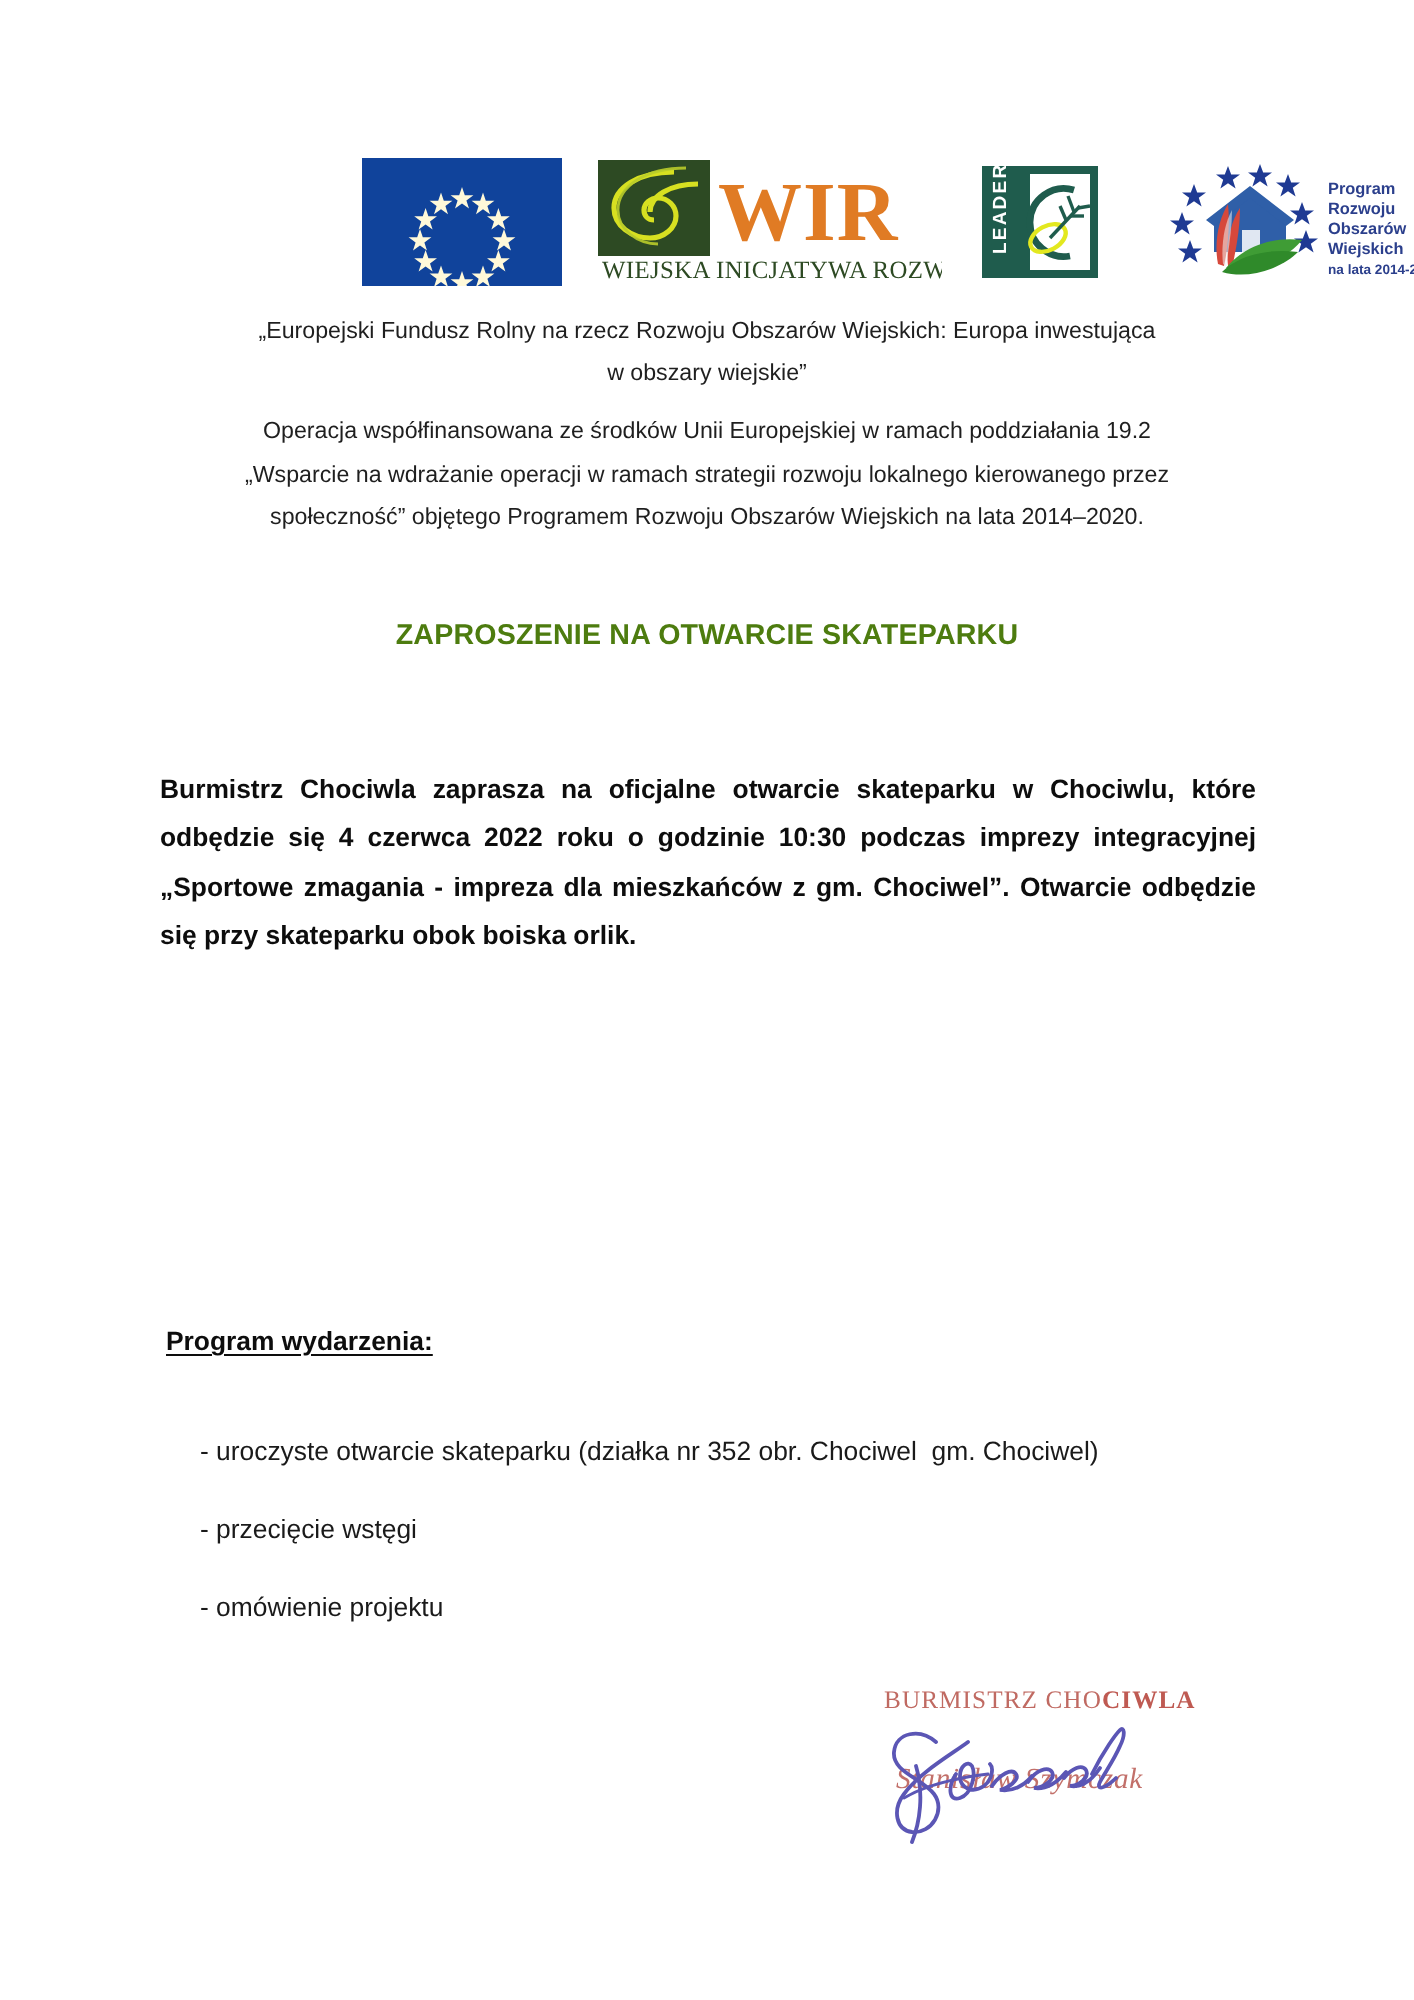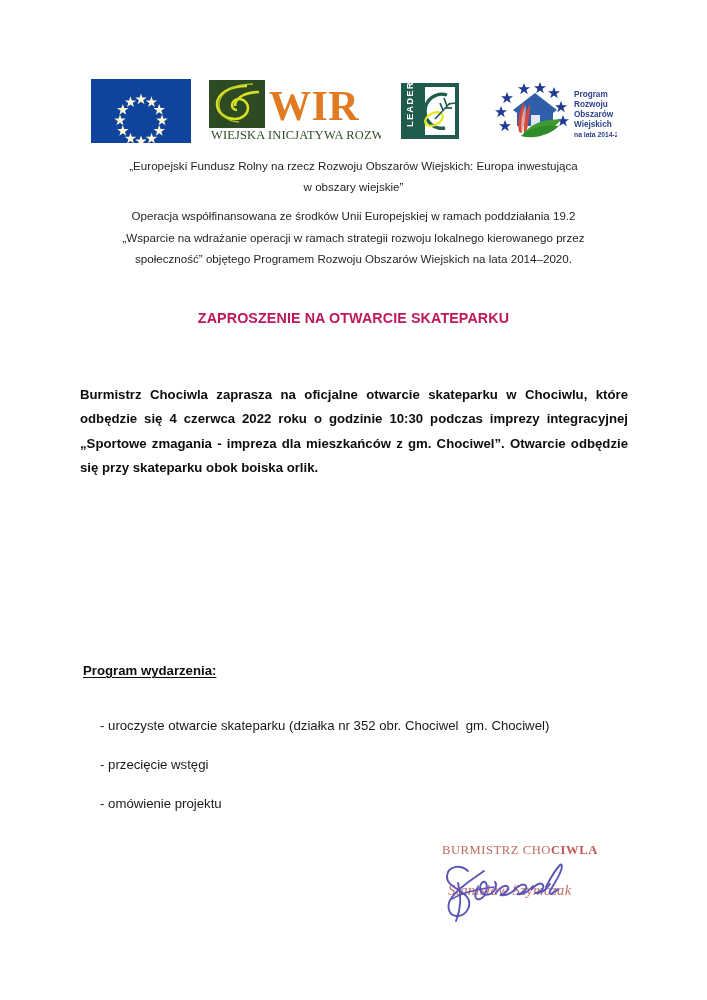--- a/index.html
+++ b/index.html
@@ -27,21 +27,21 @@
 
   
   .logo-bar {
     position: absolute;
     top: 78px;
     left: 0;
     width: 707px;
     height: 66px;
     display: flex;
     align-items: center;
-    justify-content: center;
+    justify-content: flex-end;
     gap: 18px;
   }
 
   
   .eu-flag {
     width: 100px;
     height: 64px;
     background: #10439b;
     position: relative;
     flex: 0 0 auto;
@@ -102,21 +102,21 @@
 
   .doc-title {
     position: absolute;
     top: 310px;
     left: 0;
     width: 707px;
     text-align: center;
     font-size: 14.3px;
     font-weight: bold;
     letter-spacing: 0.1px;
-    color: #be185d;
+    color: #4d7c0f;
   }
 
   .para-bold {
     position: absolute;
     top: 383px;
     left: 80px;
     width: 548px;
     text-align: justify;
     text-align-last: left;
     font-size: 13.2px;

